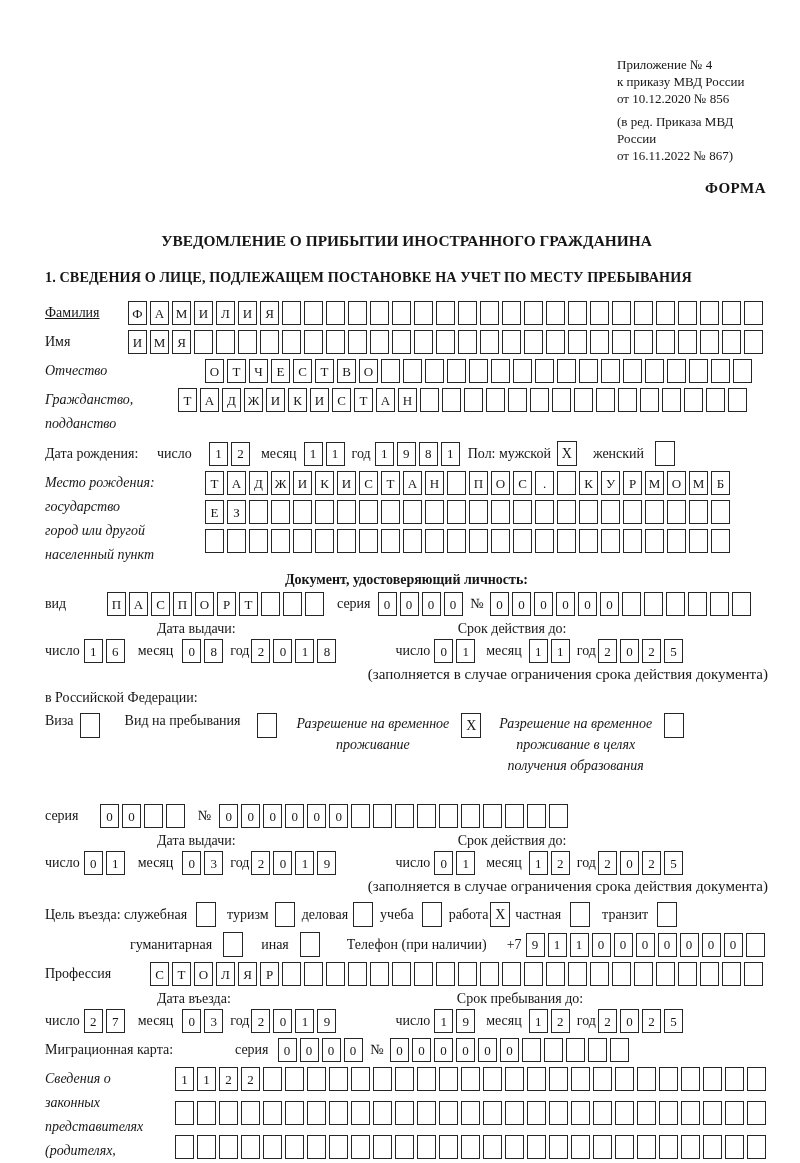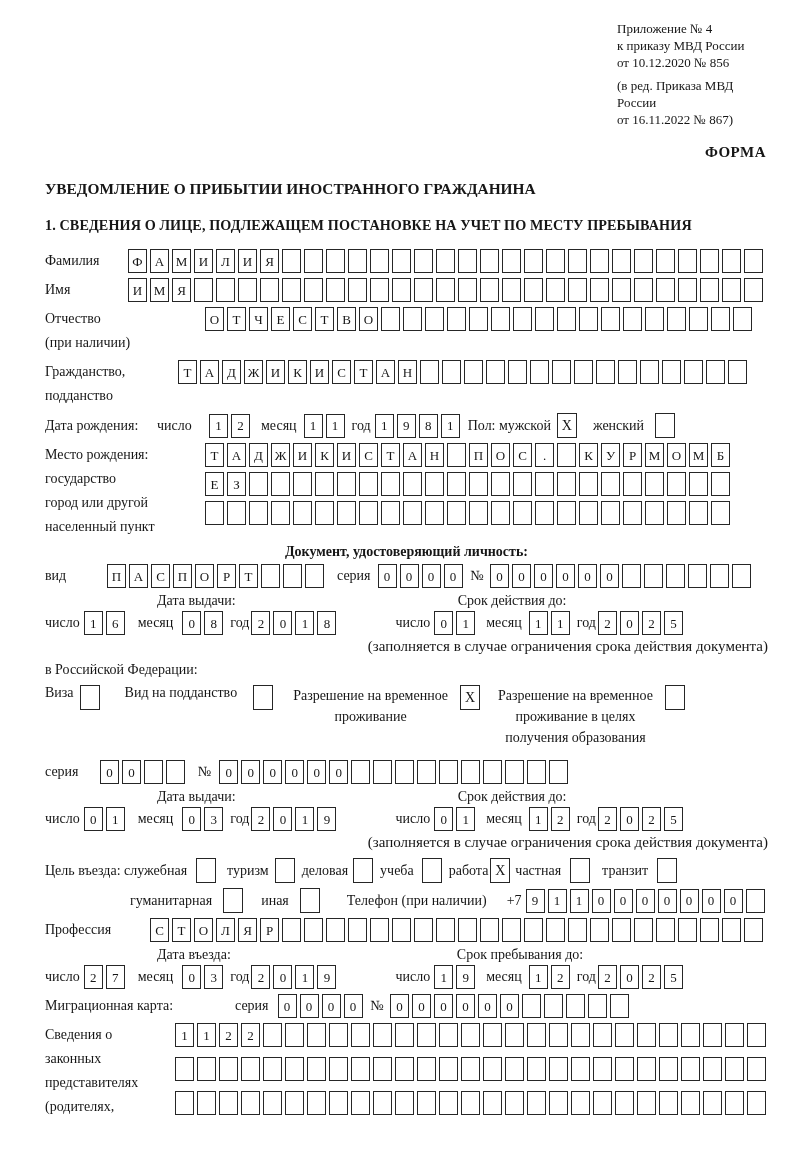--- a/index.html
+++ b/index.html
@@ -1,70 +1,70 @@
 <!DOCTYPE html>
 <html><head>
 <meta charset="utf-8">
 <style>
   html,body{margin:0;padding:0;}
   body{
     width:800px;height:1163px;overflow:hidden;background:#ffffff;color:#161616;
     font-family:"Liberation Serif","DejaVu Serif",serif;
   }
-  .page{box-sizing:border-box;width:800px;height:1163px;padding:20px 32px 0 45px;}
+  .page{box-sizing:border-box;width:800px;height:1163px;padding:56px 32px 0 45px;}
   
   .refblock{margin-left:572px;font-size:13px;line-height:17px;}
   .refblock div:nth-child(4){margin-top:6px;}
   .forma{text-align:right;font-weight:bold;font-size:15px;letter-spacing:.5px;margin:16px 2px 0 0;}
-  .title{text-align:left;font-weight:bold;font-size:15.4px;line-height:23px;margin-top:16px;}
+  .title{text-align:center;font-weight:bold;font-size:15.4px;line-height:23px;margin-top:32px;}
   .blank{display:inline-block;width:62px;height:12px;border-bottom:2px solid #3a3a3a;margin-left:10px;}
   .section{font-weight:bold;font-size:14.2px;margin:17px 0 15px 0;letter-spacing:.1px;}
   
   .line{display:flex;align-items:center;margin-bottom:5px;}
   .line.top{align-items:flex-start;}
   .lbl{font-size:14px;white-space:pre;flex:none;}
   .lbl.b{font-weight:bold;}
   .gap{flex:none;display:inline-block;}
   .cellrow{display:flex;flex:none;}
   .cell{
     box-sizing:border-box;flex:none;width:19px;height:24px;margin-right:3px;
     border:1.6px solid #262626;display:flex;align-items:center;justify-content:center;
     font-size:13px;line-height:1;
   }
   .cell.cb{width:20px;height:25px;font-size:14px;}
-  .lblock{flex:none;font-size:14px;line-height:24px;}
+  .lblock{flex:none;font-size:14px;line-height:24px;font-style:italic;}
   .lblock.c{text-align:center;line-height:21px;font-size:14px;}
   .bcol{flex:none;}
   .bcol .cellrow{margin-bottom:5px;}
   .note{font-size:15px;}
   .noteline{justify-content:flex-end;margin-top:-2px;margin-bottom:7px;}
   .centerbold{justify-content:center;margin:1px 0 4px 0;}
   .datelabels{margin:4px 0 2px 0;}
   .txtline{margin-bottom:7px;}
-  .optsline{margin-bottom:12px;}
+  .optsline{margin-bottom:28px;}
 </style>
 </head>
 <body>
 
 <div class="page">
   <div class="refblock">
     <div>Приложение № 4</div>
     <div>к приказу МВД России</div>
     <div>от 10.12.2020 № 856</div>
     <div>(в ред. Приказа МВД России</div>
     <div>от 16.11.2022 № 867)</div>
   </div>
   <div class="forma">ФОРМА</div>
   <div class="title">
     <div>УВЕДОМЛЕНИЕ О ПРИБЫТИИ ИНОСТРАННОГО ГРАЖДАНИНА</div>
   </div>
   <div class="section">1. СВЕДЕНИЯ О ЛИЦЕ, ПОДЛЕЖАЩЕМ ПОСТАНОВКЕ НА УЧЕТ ПО МЕСТУ ПРЕБЫВАНИЯ</div>
   <div>
       <div class="line">
-        <span class="lbl" style="width: 83px;">Фамилия</span>
+        <span class="lbl" style="width: 83px; text-decoration: underline;">Фамилия</span>
         <span class="cellrow">
           <span class="cell">Ф</span>
           <span class="cell">А</span>
           <span class="cell">М</span>
           <span class="cell">И</span>
           <span class="cell">Л</span>
           <span class="cell">И</span>
           <span class="cell">Я</span>
           <span class="cell"></span>
           <span class="cell"></span>
@@ -120,21 +120,20 @@
           <span class="cell"></span>
           <span class="cell"></span>
           <span class="cell"></span>
           <span class="cell"></span>
           <span class="cell"></span>
         </span>
       </div>
       <div class="line top">
         <span class="lblock" style="width: 160px;">
           <div>Отчество</div>
-          <div>(при наличии)</div>
         </span>
         <span class="cellrow">
           <span class="cell">О</span>
           <span class="cell">Т</span>
           <span class="cell">Ч</span>
           <span class="cell">Е</span>
           <span class="cell">С</span>
           <span class="cell">Т</span>
           <span class="cell">В</span>
           <span class="cell">О</span>
@@ -412,21 +411,21 @@
         <span class="lbl note">(заполняется в случае ограничения срока действия документа)</span>
       </div>
       <div class="line txtline">
         <span class="lbl">в Российской Федерации:</span>
       </div>
       <div class="line top optsline">
         <span class="lbl">Виза</span>
         <span class="gap" style="width: 6px;"></span>
         <span class="cell cb"></span>
         <span class="gap" style="width: 22px;"></span>
-        <span class="lbl">Вид на подданство</span>
+        <span class="lbl">Вид на пребывания</span>
         <span class="gap" style="width: 16px;"></span>
         <span class="cell cb"></span>
         <span class="gap" style="width: 17px;"></span>
         <span class="lblock c">
           <div>Разрешение на временное</div>
           <div>проживание</div>
         </span>
         <span class="gap" style="width: 12px;"></span>
         <span class="cell cb">X</span>
         <span class="gap" style="width: 15px;"></span>

